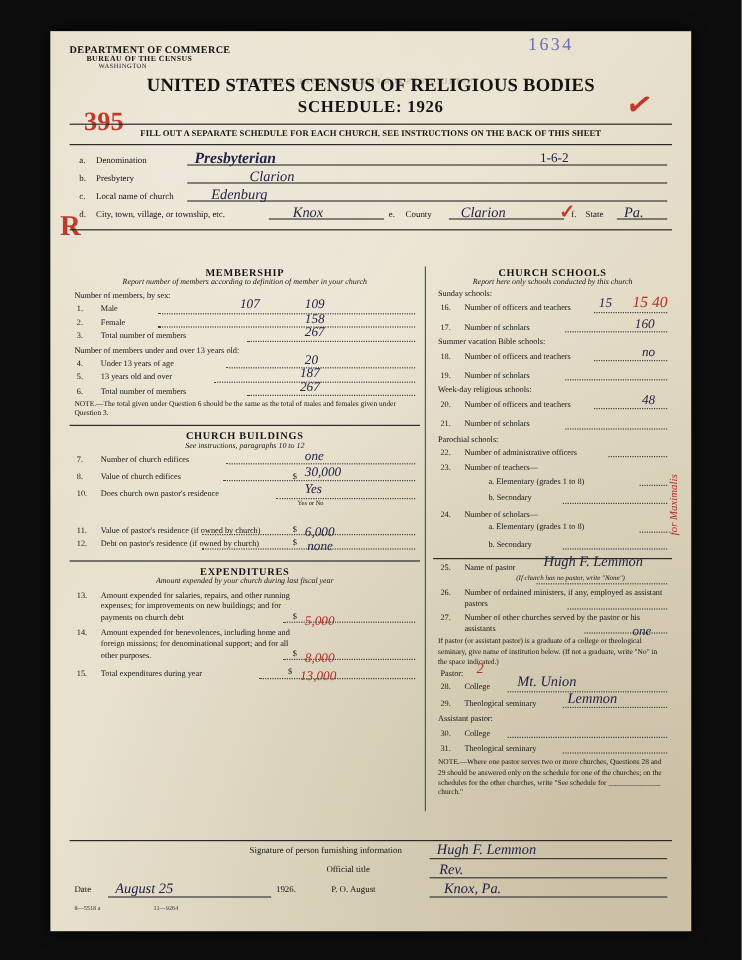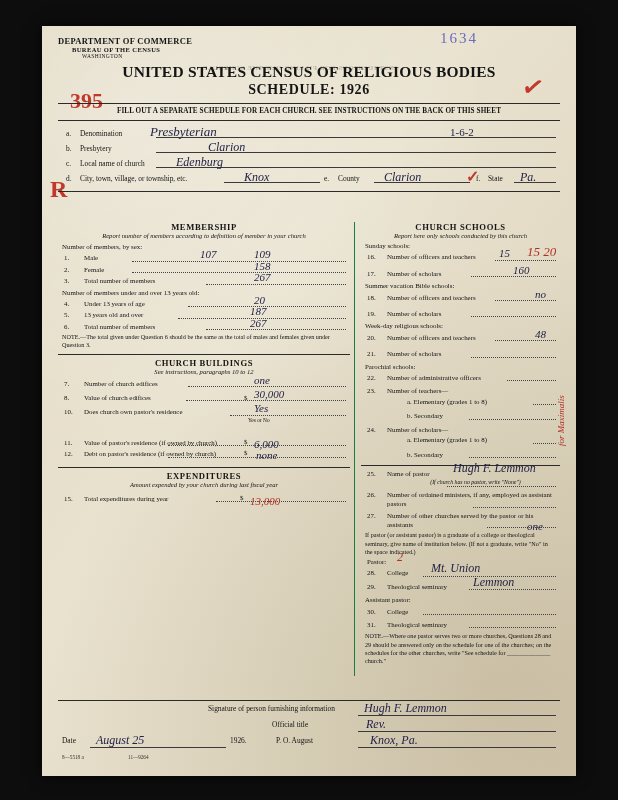--- a/index.html
+++ b/index.html
@@ -120,21 +120,21 @@
       <div class="instr">FILL OUT A SEPARATE SCHEDULE FOR EACH CHURCH.  SEE INSTRUCTIONS ON THE BACK OF THIS SHEET</div>
       <div class="ruleline"></div>
     </div>
 
     <div class="topf">
 
       <div class="row">
         <span class="lbl">a.</span>
         <span class="lbl" style="left:22px;">Denomination</span>
         <span class="dots" style="left:98px;right:4px;top:0;"></span>
-        <span class="hand hpen" style="left:92px;top:-2px;font-size:13px;">Presbyterian</span>
+        <span class="hand hpen" style="left:104px;top:-2px;font-size:13px;font-weight:bold;">Presbyterian</span>
         <span class="hand hpen" style="left:392px;top:0;font-size:11px;font-style:normal;">1-6-2</span>
       </div>
 
       <div class="row">
         <span class="lbl">b.</span>
         <span class="lbl" style="left:22px;">Presbytery</span>
         <span class="dots" style="left:98px;right:4px;top:0;"></span>
         <span class="hand hpen" style="left:150px;top:-1px;font-size:12px;">Clarion</span>
       </div>
 
@@ -263,21 +263,35 @@
           <span class="lead" style="left:110px;right:4px;bottom:1px;"></span>
           <span style="position:absolute;left:186px;bottom:1px;">$</span>
           <span class="hand hpen" style="left:198px;bottom:-2px;font-size:11px;">none</span>
         </div>
 
         <div class="hr" style="margin-top:8px;"></div>
 
         <div class="sechead">EXPENDITURES</div>
         <div class="subhead">Amount expended by your church during last fiscal year</div>
 
-
+        <div class="q" style="margin-top:4px;">
+          <span class="qn">13.</span>
+          <span class="qt" style="padding-right:108px;">Amount expended for salaries, repairs, and other running expenses; for improvements on new buildings; and for payments on church debt</span>
+          <span class="lead" style="left:178px;right:4px;bottom:1px;"></span>
+          <span style="position:absolute;left:186px;bottom:1px;">$</span>
+          <span class="hand redpen" style="left:196px;bottom:-3px;font-size:11px;">5,000</span>
+        </div>
+
+        <div class="q" style="margin-top:3px;">
+          <span class="qn">14.</span>
+          <span class="qt" style="padding-right:108px;">Amount expended for benevolences, including home and foreign missions; for denominational support; and for all other purposes.</span>
+          <span class="lead" style="left:178px;right:4px;bottom:1px;"></span>
+          <span style="position:absolute;left:186px;bottom:1px;">$</span>
+          <span class="hand redpen" style="left:196px;bottom:-3px;font-size:11px;">8,000</span>
+        </div>
 
         <div class="q" style="margin-top:6px;">
           <span class="qn">15.</span>
           <span class="qt">Total expenditures during year</span>
           <span class="lead" style="left:158px;right:4px;bottom:1px;"></span>
           <span style="position:absolute;left:182px;bottom:1px;">$</span>
           <span class="hand redpen" style="left:192px;bottom:-3px;font-size:11px;">13,000</span>
         </div>
       </div>
 
@@ -286,28 +300,28 @@
         <div class="sechead">CHURCH SCHOOLS</div>
         <div class="subhead">Report here only schools conducted by this church</div>
 
         <div class="q" style="padding-left:4px;margin-top:2px;">Sunday schools:</div>
 
         <div class="q">
           <span class="qn">16.</span>
           <span class="qt">Number of officers and teachers</span>
           <span class="lead" style="left:134px;right:4px;bottom:1px;"></span>
           <span class="hand hpen" style="left:138px;top:-3px;font-size:11px;">15</span>
-          <span class="hand redpen" style="left:166px;top:-5px;font-size:13px;">15  20</span>
+          <span class="hand redpen" style="left:166px;top:-5px;font-size:13px;">15  40</span>
         </div>
 
         <div class="q" style="margin-top:7px;">
           <span class="qn">17.</span>
           <span class="qt">Number of scholars</span>
           <span class="lead" style="left:110px;right:4px;bottom:1px;"></span>
-          <span class="hand hpen" style="left:152px;top:-3px;font-size:11px;">160</span>
+          <span class="hand hpen" style="left:168px;top:-3px;font-size:11px;">160</span>
         </div>
 
         <div class="q" style="padding-left:4px;margin-top:3px;">Summer vacation Bible schools:</div>
 
         <div class="q">
           <span class="qn">18.</span>
           <span class="qt">Number of officers and teachers</span>
           <span class="lead" style="left:134px;right:4px;bottom:1px;"></span>
           <span class="hand hpen" style="left:174px;top:-3px;font-size:11px;">no</span>
         </div>

